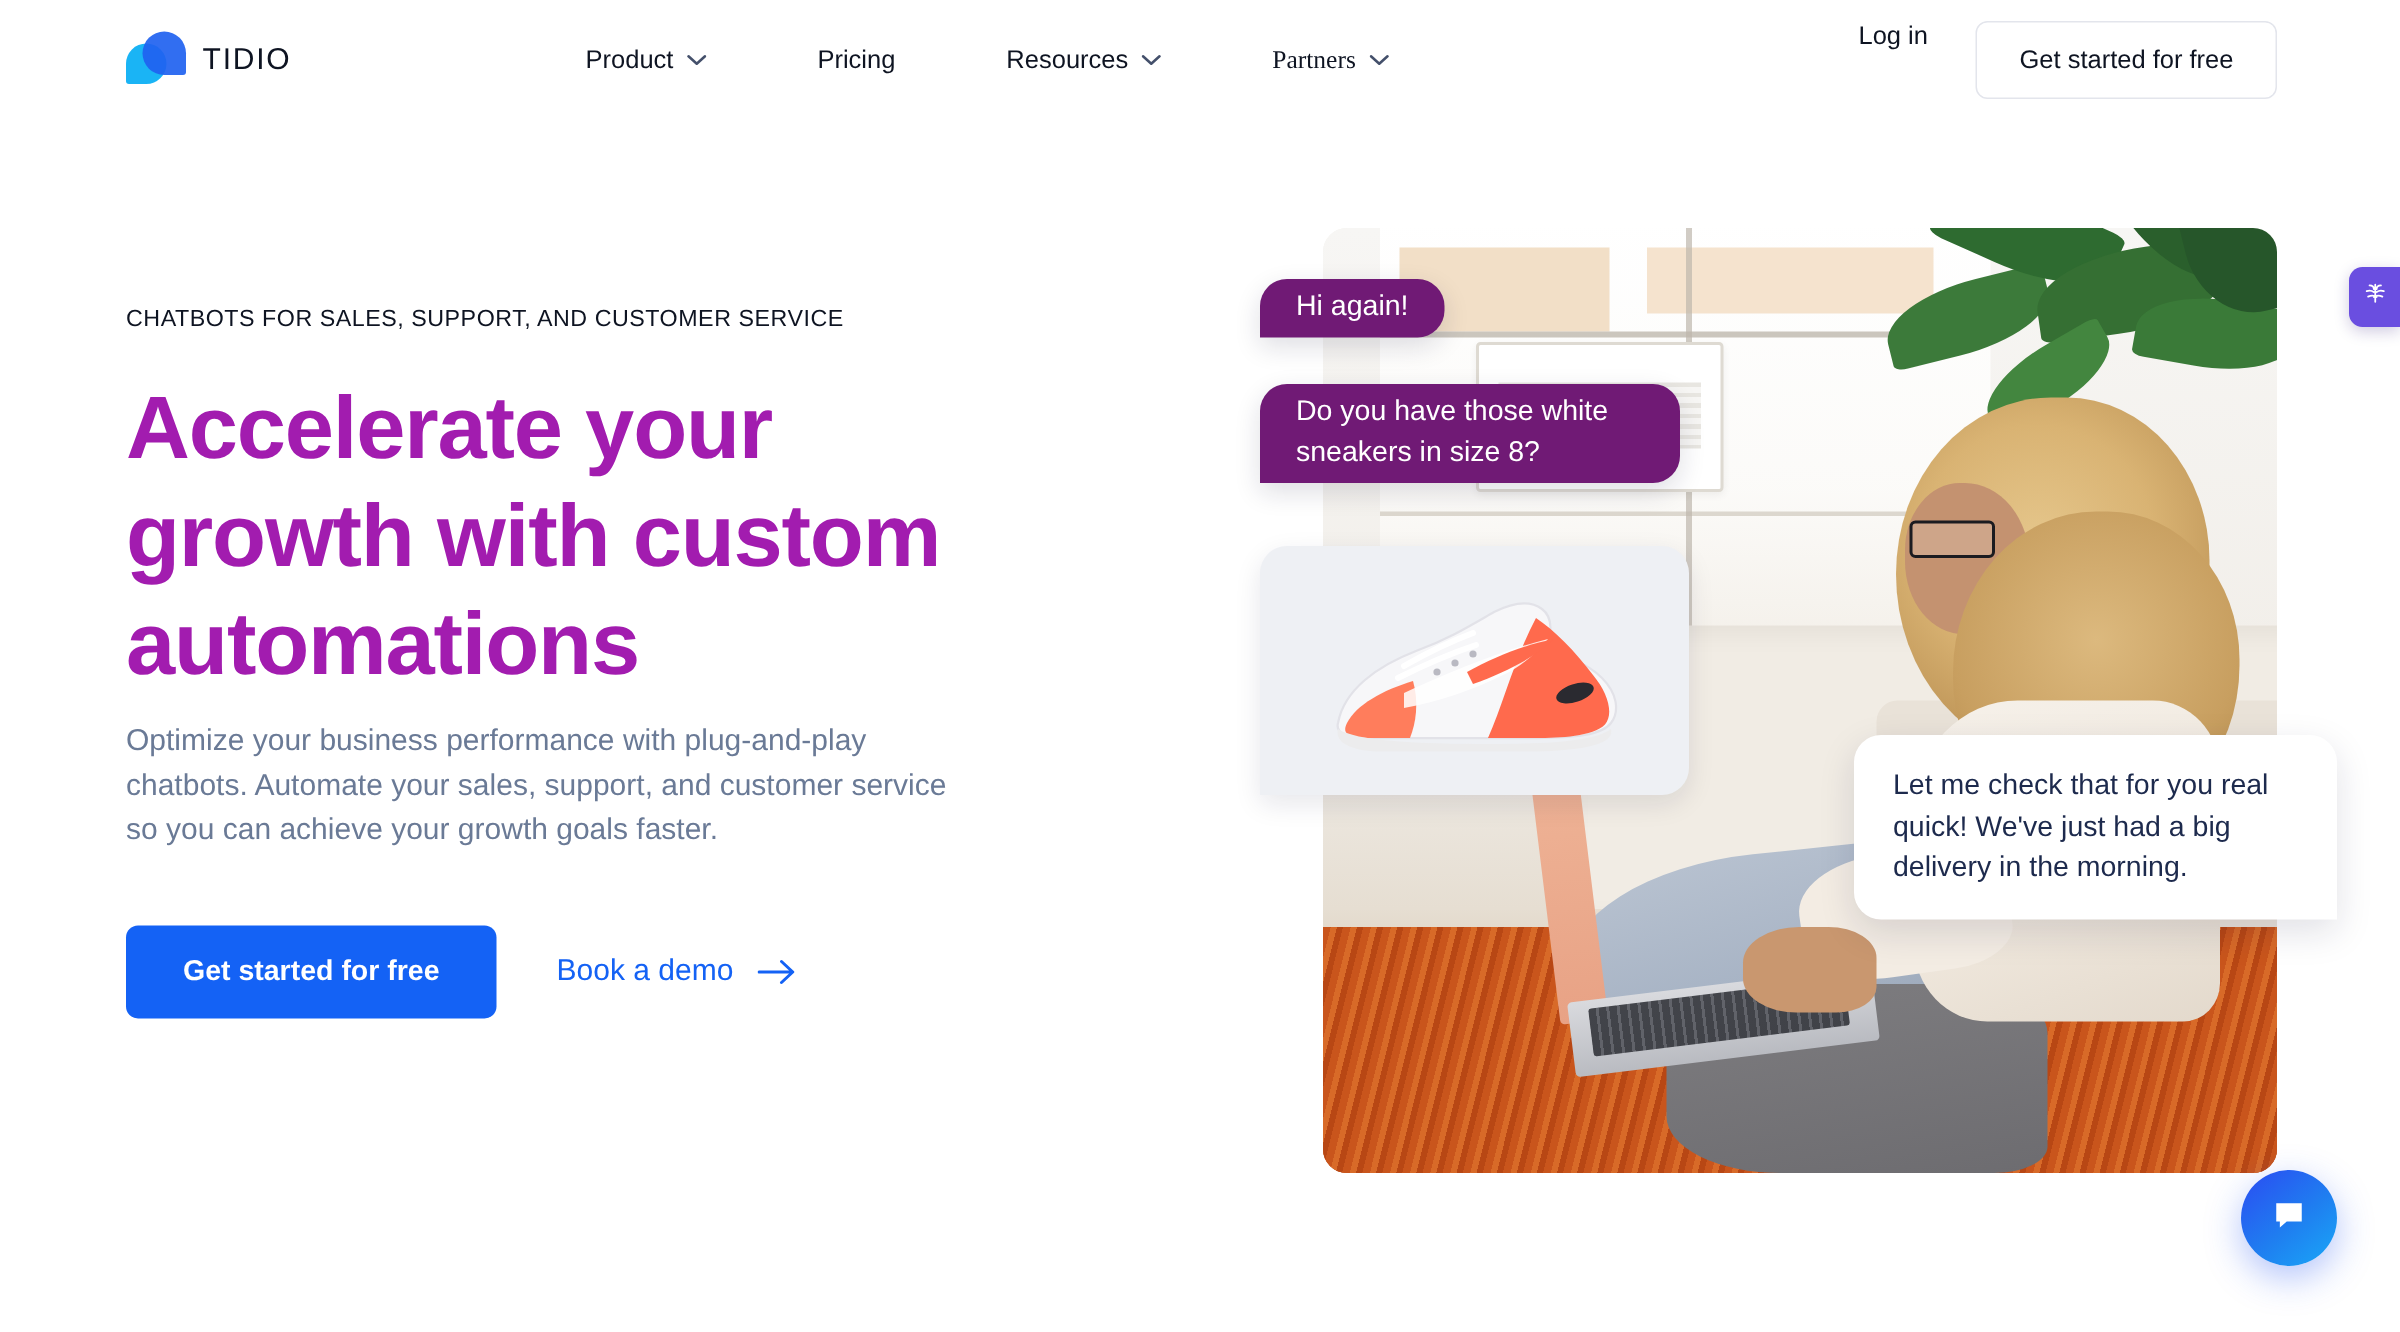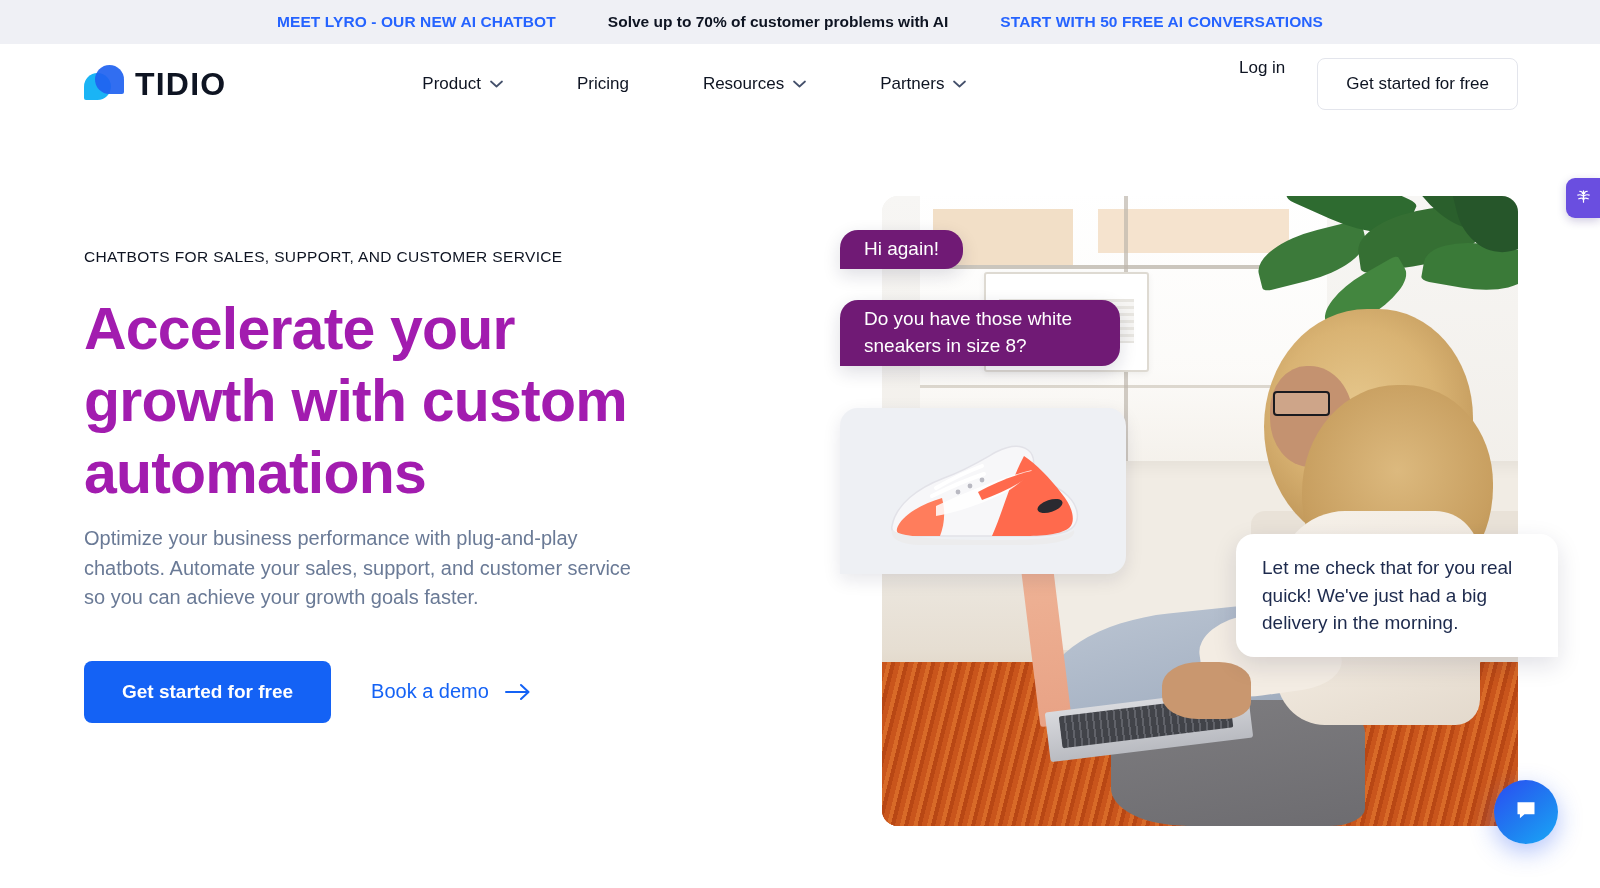--- a/index.html
+++ b/index.html
@@ -69,22 +69,22 @@
   }
   .logo-mark .drop-b {
     position: absolute;
     left: 11px; top: 1px;
     width: 29px; height: 29px;
     background: #1f62f0;
     border-radius: 50% 50% 2px 50%;
     opacity: 0.92;
   }
   .brand-word {
-    font-size: 32px;
-    font-weight: 700;
+    font-size: 20px;
+    font-weight: 400;
     letter-spacing: 1.2px;
     color: #0e1422;
   }
 
   .nav {
     display: flex;
     align-items: center;
     gap: 0;
     margin-left: 196px;
   }
@@ -92,21 +92,21 @@
     display: flex;
     align-items: center;
     gap: 9px;
     font-size: 17px;
     color: #0e1422;
     cursor: pointer;
     padding: 10px 0;
     margin-right: 74px;
     white-space: nowrap;
   }
-  .nav-item:last-child { margin-right: 0; }
+  .nav-item:last-child { margin-right: 0; font-family: Liberation Serif, serif; }
   .chev {
     width: 13px; height: 8px;
     flex: none;
     display: block;
   }
   .chev svg { display: block; }
 
   .nav-right {
     margin-left: auto;
     display: flex;
@@ -413,25 +413,20 @@
     box-shadow: 0 8px 24px rgba(30,80,240,.34);
   }
 
   .page-wrap { position: relative; width: 1600px; height: 888px; overflow: hidden; }
 </style>
 </head>
 <body>
 
 <div class="page-wrap">
 
-  <div class="announce-bar">
-    <a class="announce-link">MEET LYRO - OUR NEW AI CHATBOT</a>
-    <span class="announce-mid">Solve up to 70% of customer problems with AI</span>
-    <a class="announce-link">START WITH 50 FREE AI CONVERSATIONS</a>
-  </div>
 
   <div class="header">
 
     <div class="brand">
       <span class="logo-mark">
         <span class="drop-a"></span>
         <span class="drop-b"></span>
       </span>
       <span class="brand-word">TIDIO</span>
     </div>

